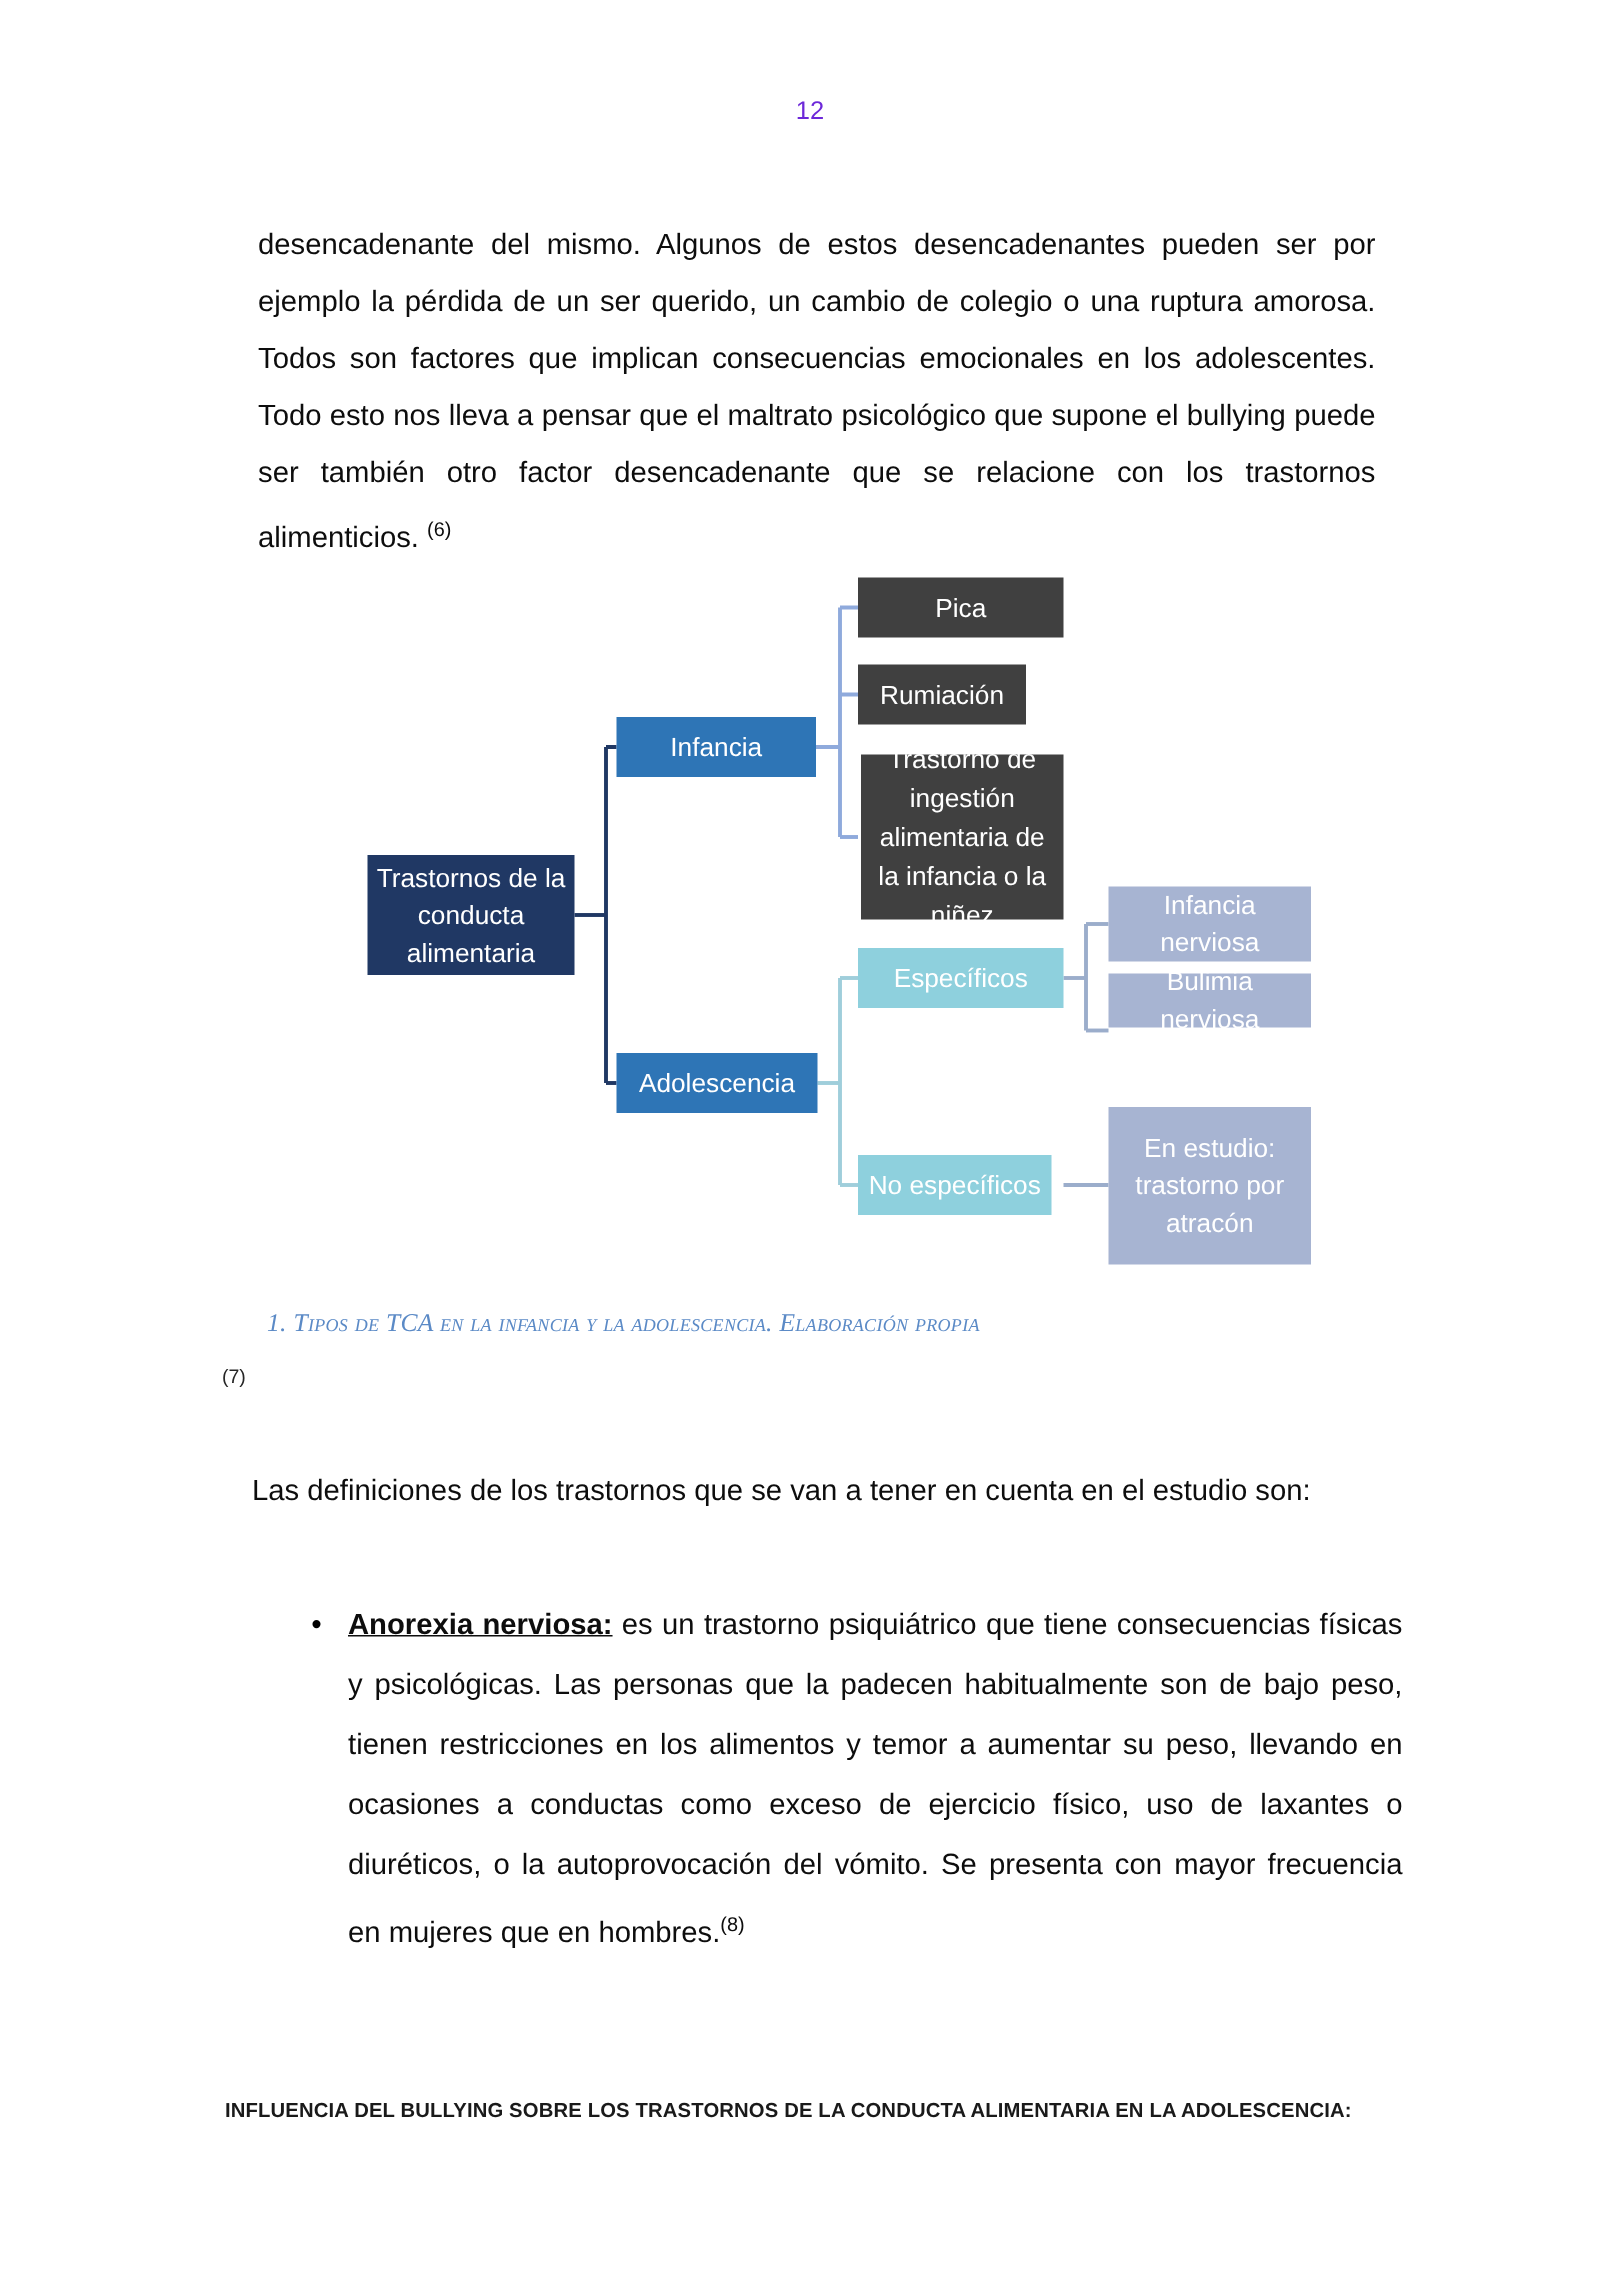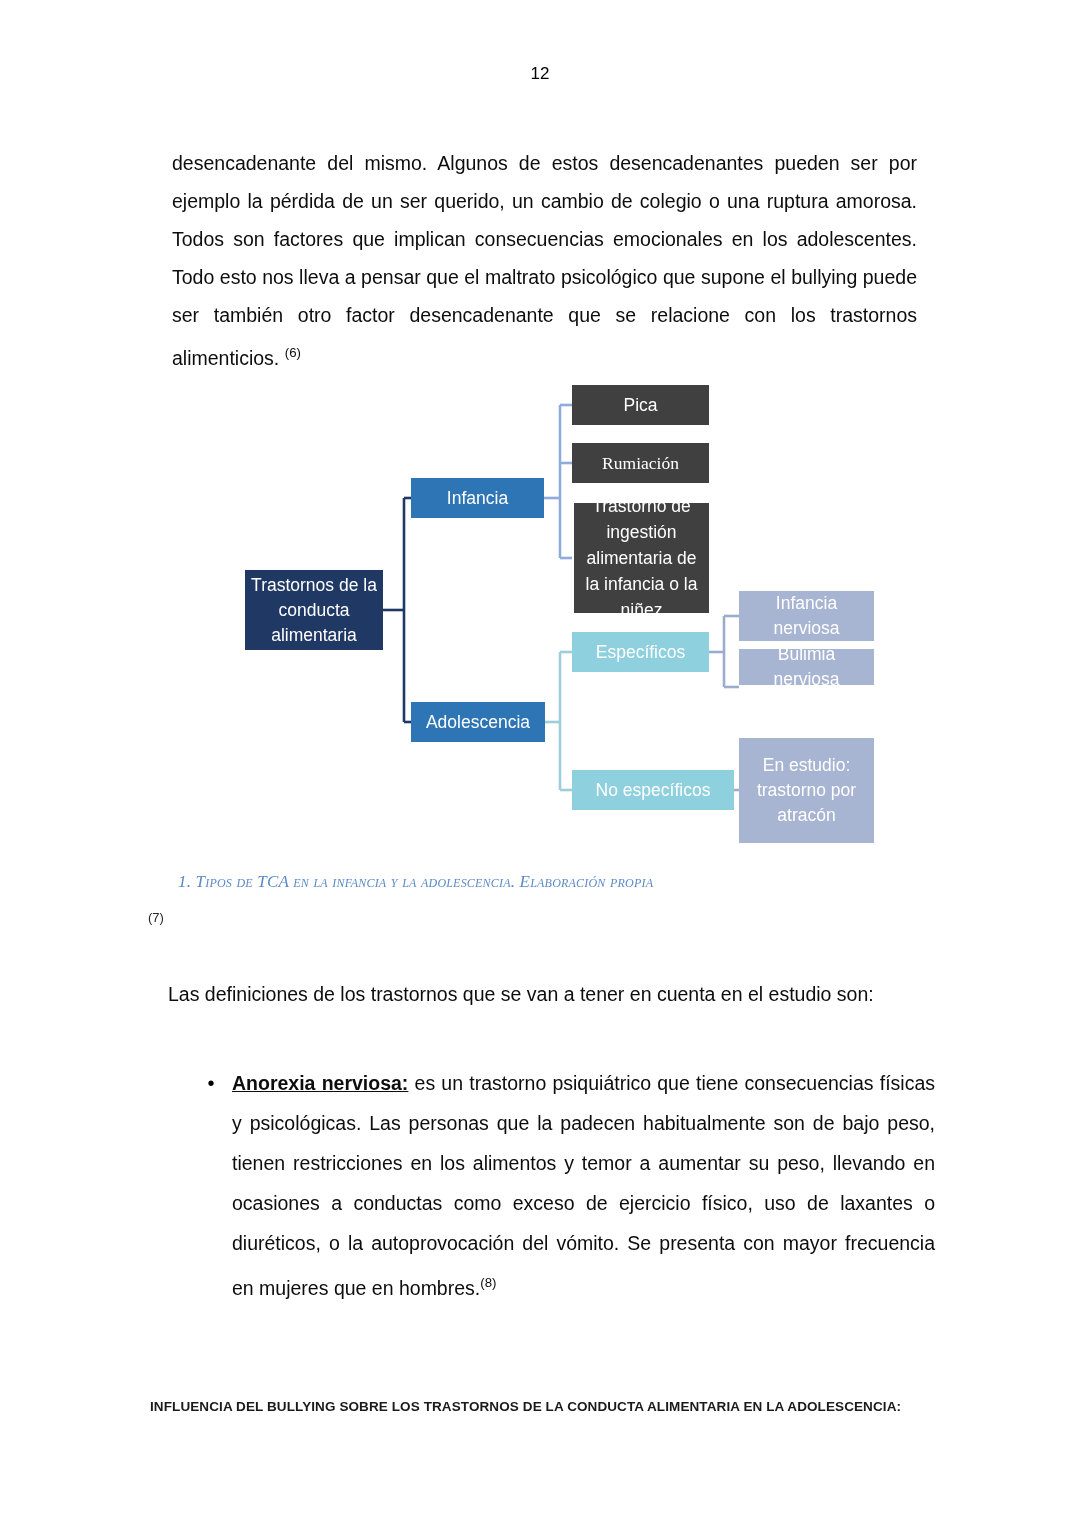--- a/index.html
+++ b/index.html
@@ -9,21 +9,21 @@
     font-family:"Liberation Sans", sans-serif;
     color:#000000;
     position:relative;
     overflow:hidden;
   }
   .page { position:relative; width:1080px; height:1526px; }
 
   
   .page-number{
     position:absolute; top:64px; left:0; width:1080px;
-    text-align:center; font-size:17px; color:#000000;
+    text-align:center; font-size:17px; color:#6d28d9;
   }
 
   
   .para{
     position:absolute;
     font-size:19.5px;
     line-height:38px;
     text-align:justify;
     text-justify:inter-word;
     color:#0d0d0d;
@@ -148,33 +148,33 @@
     </div>
 
     <div class="node n-lvl1" style="left:411px; top:327px; width:134px; height:40px;">
       <span>Adolescencia</span>
     </div>
 
     <div class="node n-infant" style="left:572px; top:10px; width:137px; height:40px;">
       <span>Pica</span>
     </div>
 
-    <div class="node n-infant" style="left:572px; top:68px; width:137px; height:40px;font-family:Liberation Serif, serif;">
+    <div class="node n-infant" style="left:572px; top:68px; width:112px; height:40px;">
       <span>Rumiación</span>
     </div>
 
     <div class="node n-infant" style="left:574px; top:128px; width:135px; height:110px; line-height:26px;">
       <span>Trastorno de ingestión alimentaria de la infancia o la niñez</span>
     </div>
 
     <div class="node n-teal" style="left:572px; top:257px; width:137px; height:40px;">
       <span>Específicos</span>
     </div>
 
-    <div class="node n-teal" style="left:572px; top:395px; width:162px; height:40px;">
+    <div class="node n-teal" style="left:572px; top:395px; width:129px; height:40px;">
       <span>No específicos</span>
     </div>
 
     <div class="node n-leaf" style="left:739px; top:216px; width:135px; height:50px;">
       <span>Infancia nerviosa</span>
     </div>
 
     <div class="node n-leaf" style="left:739px; top:274px; width:135px; height:36px;">
       <span>Bulimia nerviosa</span>
     </div>

